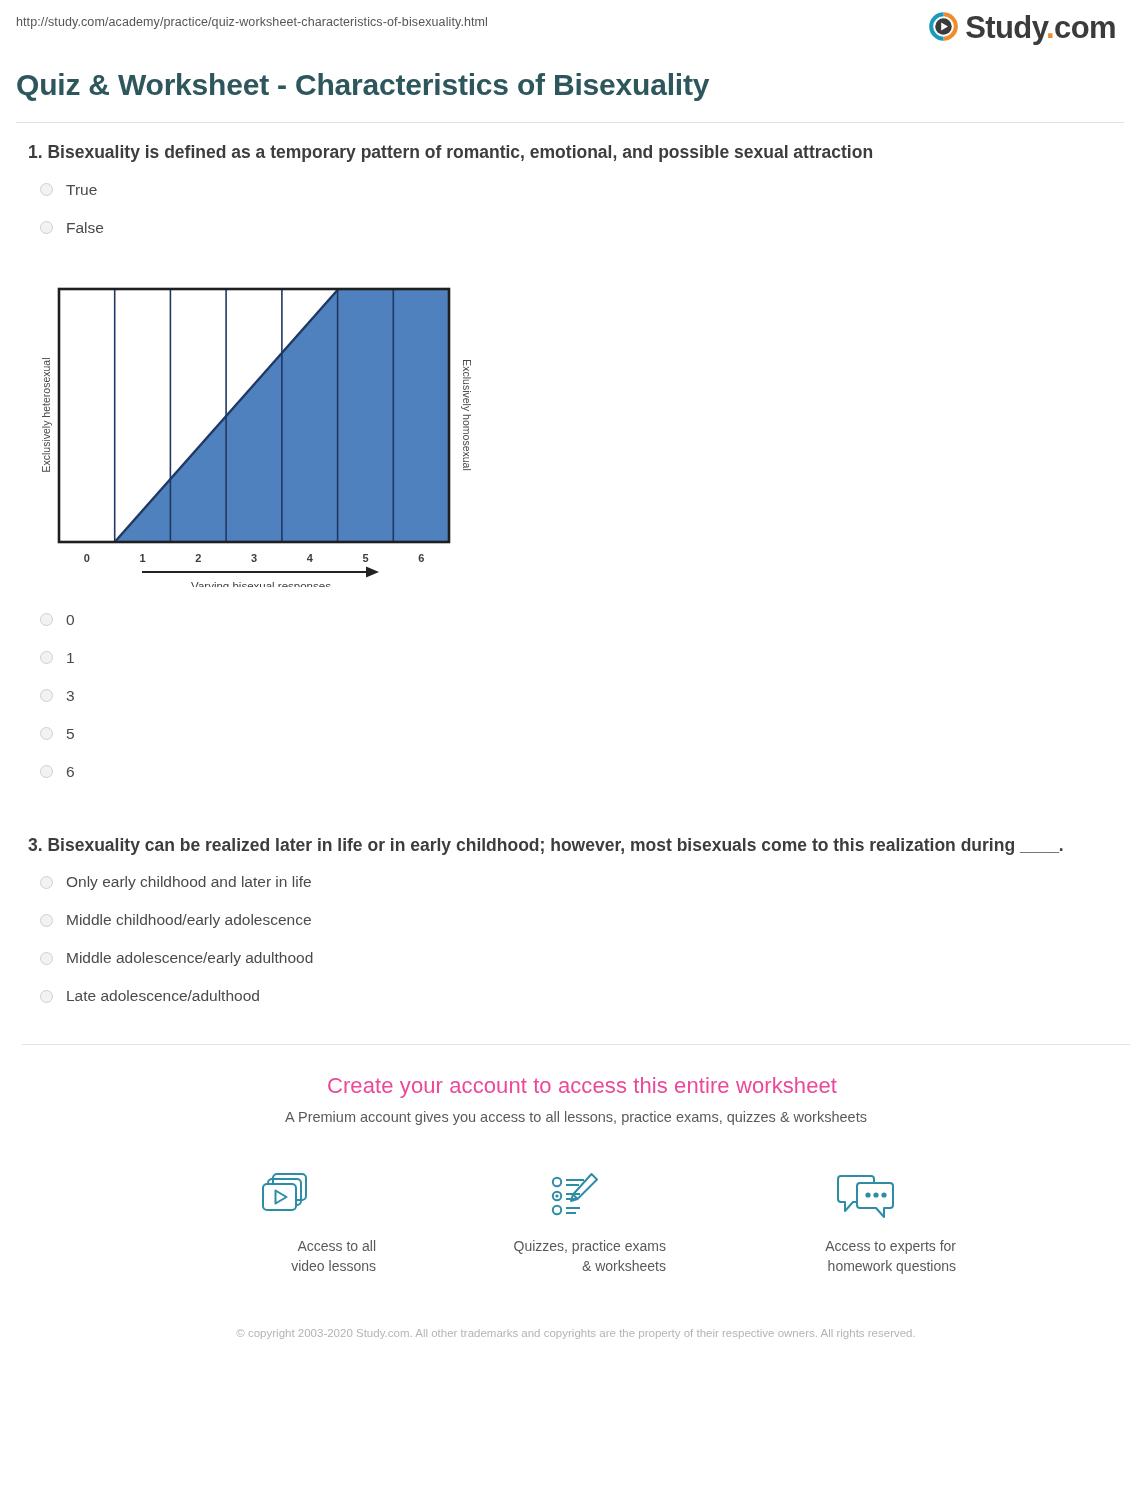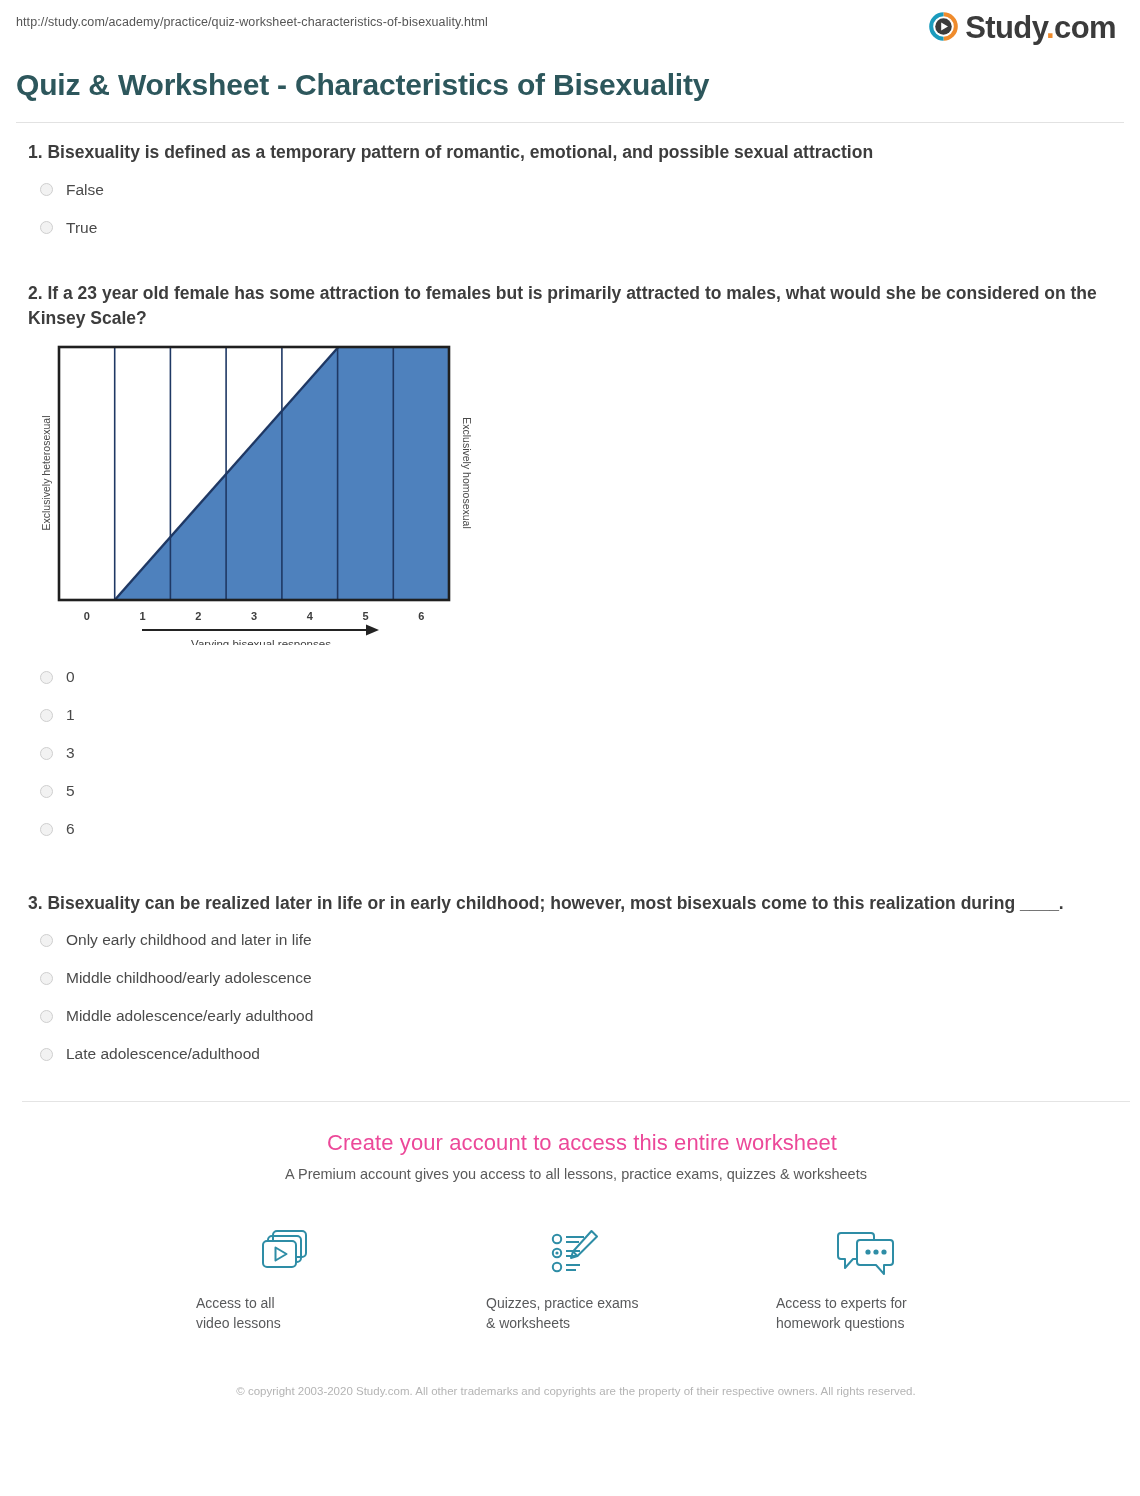--- a/index.html
+++ b/index.html
@@ -116,21 +116,21 @@
     color: #5a5a5a;
     margin: 0;
   }
 
   .features {
     display: flex;
     justify-content: center;
     gap: 110px;
     margin-top: 40px;
   }
-  .feature { width: 180px; text-align: left; }
+  .feature { width: 180px; text-align: right; }
   .feature-icon { height: 62px; display: flex; align-items: center; justify-content: center; }
   .feature-text {
     margin-top: 10px;
     font-size: 14px;
     color: #58595b;
     line-height: 1.42;
   }
 
   .copyright {
     margin: 48px auto 0 auto;
@@ -162,31 +162,30 @@
   <h1 class="title">Quiz &amp; Worksheet - Characteristics of Bisexuality</h1>
   <div class="title-rule"></div>
 
   <div class="content">
 
     <div class="q-block">
       <p class="question">1. Bisexuality is defined as a temporary pattern of romantic, emotional, and possible sexual attraction</p>
       <ul class="options">
         <li class="option">
           <span class="radio"></span>
+          <span class="option-label">True</span>
+        </li>
+        <li class="option">
+          <span class="radio"></span>
           <span class="option-label">False</span>
         </li>
-        <li class="option">
-          <span class="radio"></span>
-          <span class="option-label">True</span>
-        </li>
       </ul>
     </div>
 
     <div class="q-block" style="margin-top:34px">
-      <p class="question">2. If a 23 year old female has some attraction to females but is primarily attracted to males, what would she be considered on the Kinsey Scale?</p>
 
       <div class="figure">
         <svg width="470" height="306" viewBox="0 0 470 306">
 
           <defs>
             <clipPath id="plotclip">
                 <rect x="33" y="8" width="390" height="253"></rect>
               </clipPath>
           </defs>
 

